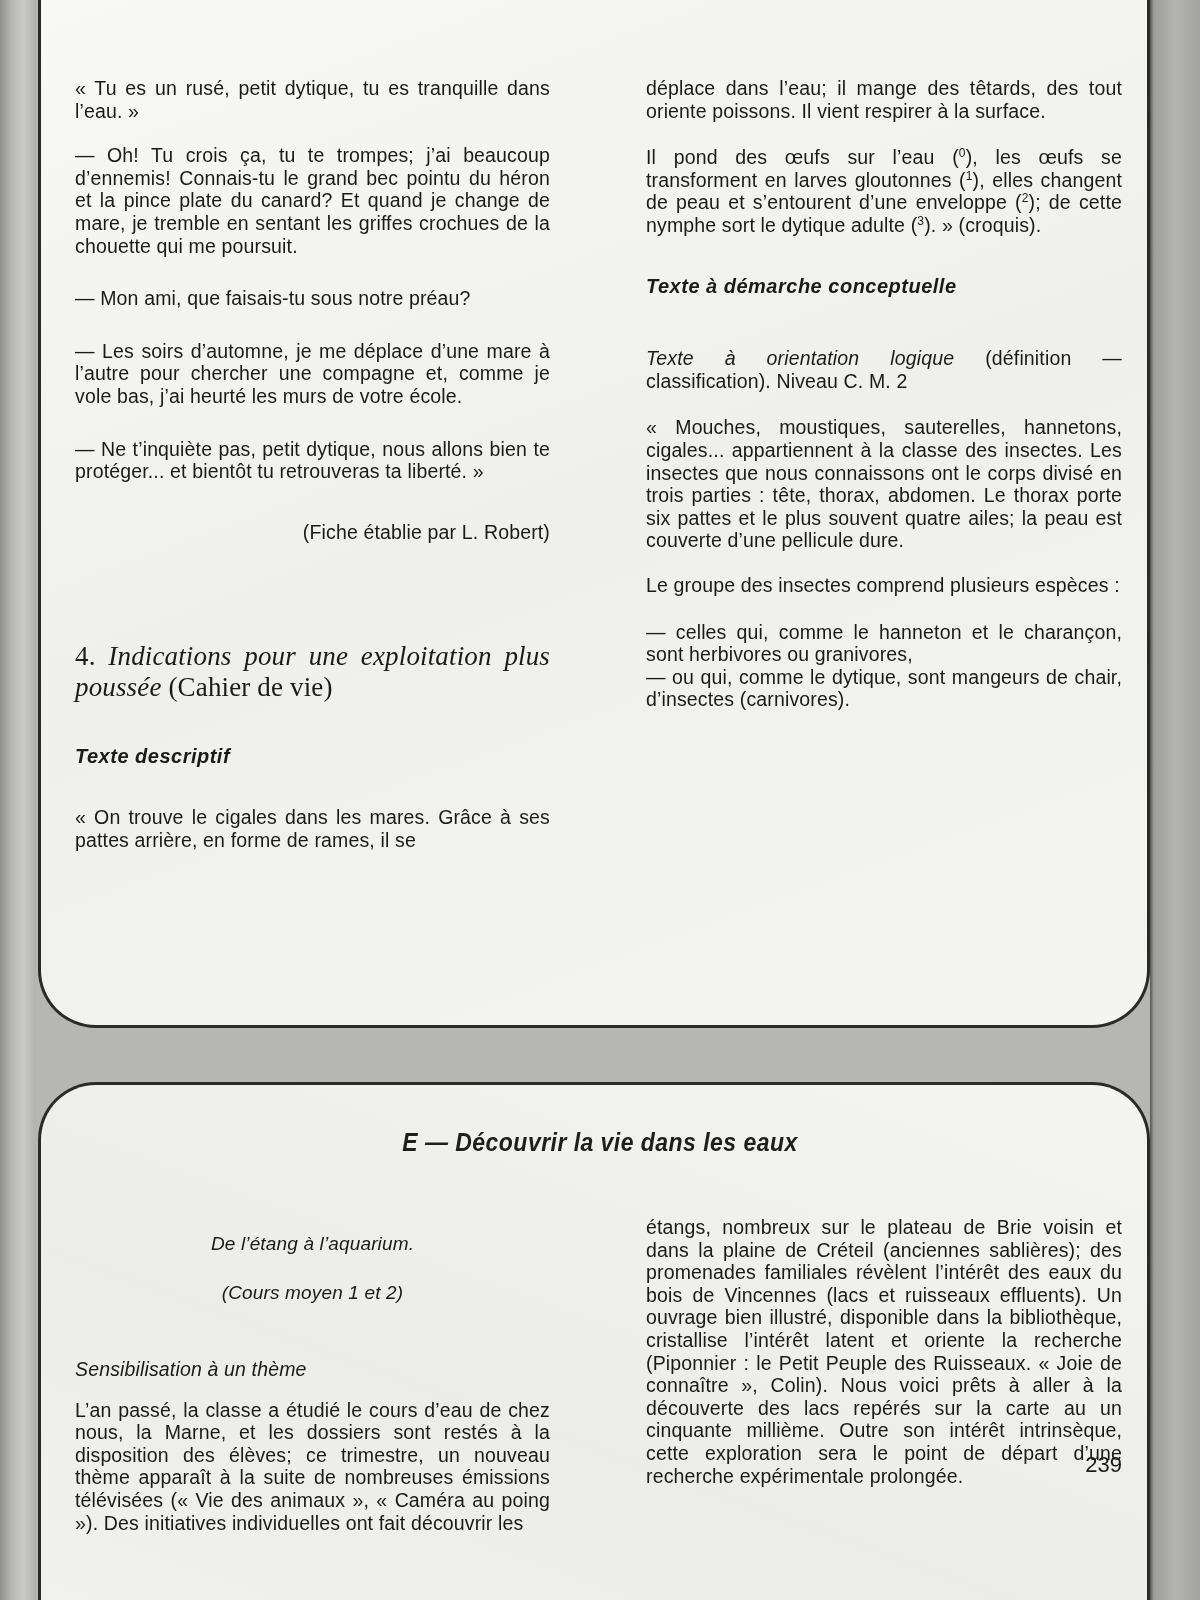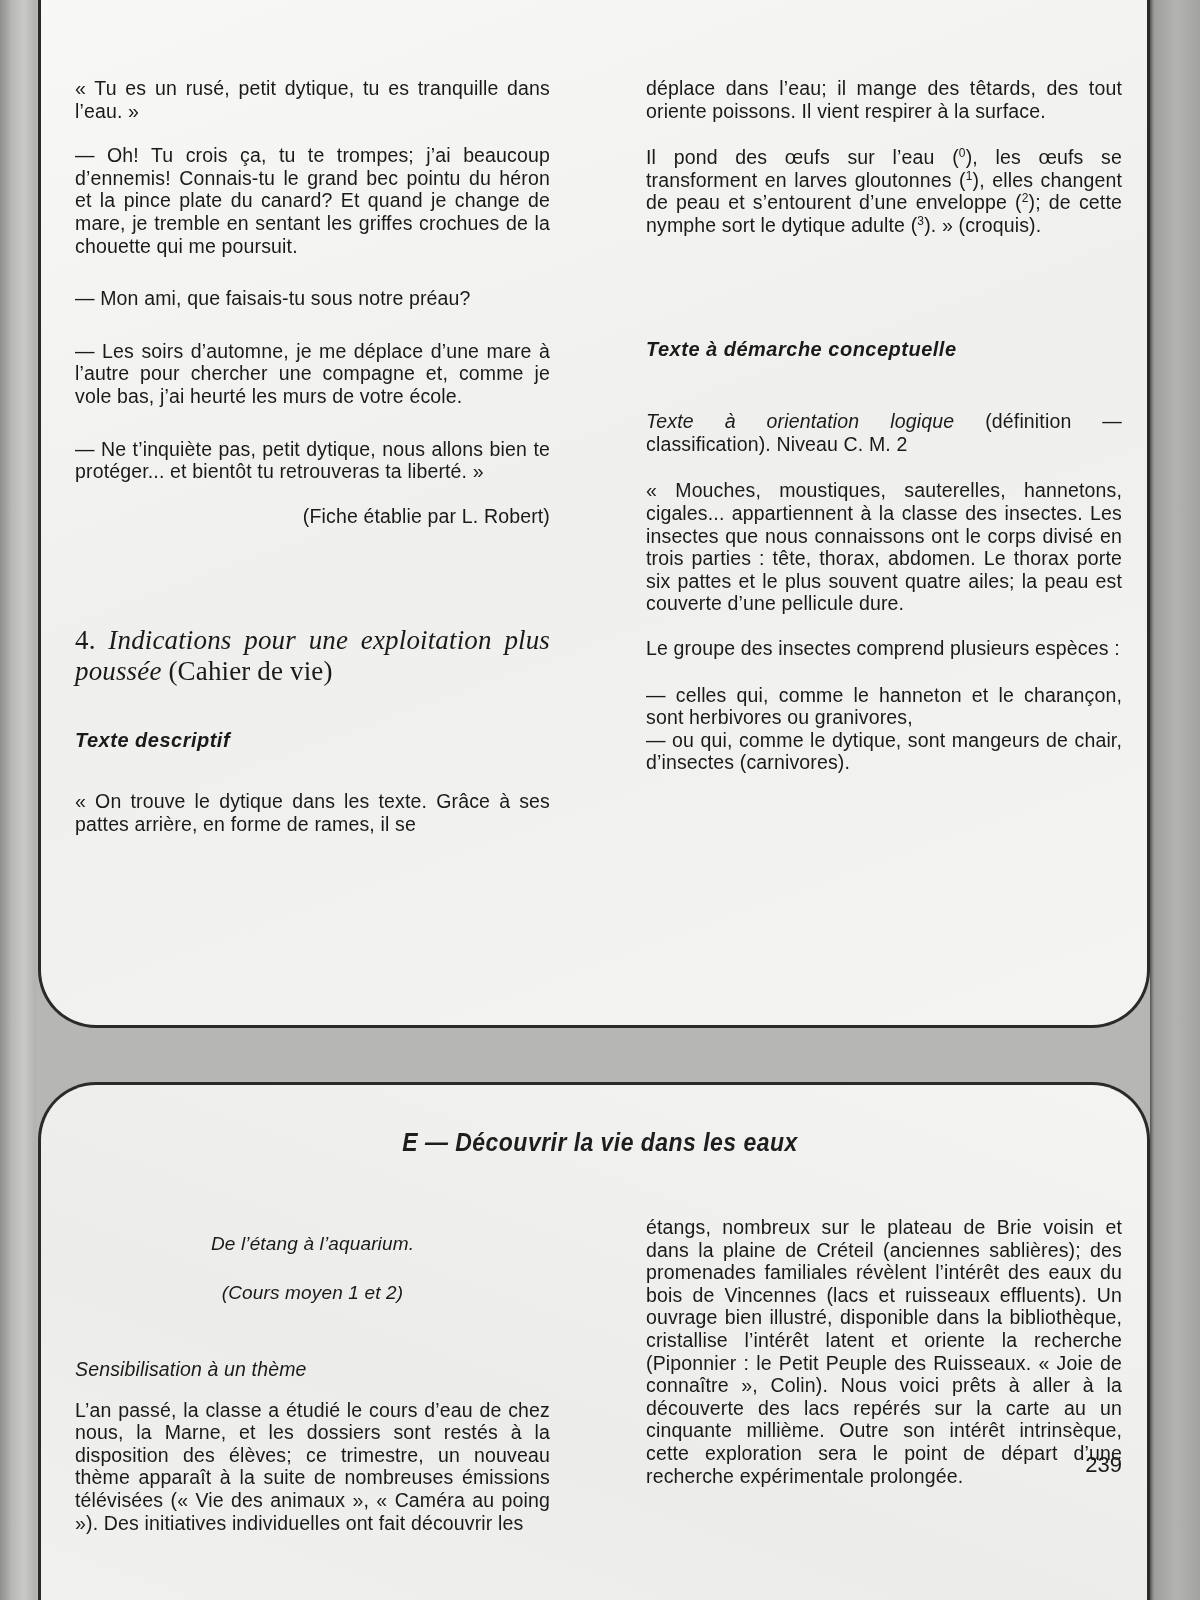--- a/index.html
+++ b/index.html
@@ -81,34 +81,34 @@
 <div class="spine-right"></div>
 
 <div class="box box-top"></div>
 <div class="box box-bottom"></div>
 
 <div class="col col-tl">
   <p>« Tu es un rusé, petit dytique, tu es tranquille dans l’eau. »</p>
   <p style="margin-bottom:30px">— Oh! Tu crois ça, tu te trompes; j’ai beaucoup d’ennemis! Connais-tu le grand bec pointu du héron et la pince plate du canard? Et quand je change de mare, je tremble en sentant les griffes crochues de la chouette qui me poursuit.</p>
   <p style="margin-bottom:30px">— Mon ami, que faisais-tu sous notre préau?</p>
   <p style="margin-bottom:30px">— Les soirs d’automne, je me déplace d’une mare à l’autre pour chercher une compagne et, comme je vole bas, j’ai heurté les murs de votre école.</p>
-  <p style="margin-bottom:22px">— Ne t’inquiète pas, petit dytique, nous allons bien te protéger... et bientôt tu retrouveras ta liberté. »</p>
+  <p style="margin-bottom:38px">— Ne t’inquiète pas, petit dytique, nous allons bien te protéger... et bientôt tu retrouveras ta liberté. »</p>
   <p class="right-align" style="margin-bottom:98px">(Fiche établie par L. Robert)</p>
   <p class="serif-heading" style="margin-bottom:42px">
     <span>4.</span>
     <span class="it">Indications pour une exploitation plus poussée</span>
     <span>(Cahier de vie)</span>
   </p>
   <p class="bold-it" style="margin-bottom:38px">Texte descriptif</p>
-  <p>« On trouve le dytique dans les texte. Grâce à ses pattes arrière, en forme de rames, il se</p>
+  <p>« On trouve le cigales dans les mares. Grâce à ses pattes arrière, en forme de rames, il se</p>
 </div>
 
 <div class="col col-tr">
   <p style="margin-bottom:24px">déplace dans l’eau; il mange des têtards, des tout oriente poissons. Il vient respirer à la surface.</p>
-  <p style="margin-bottom:101px">
+  <p style="margin-bottom:38px">
     <span>Il pond des œufs sur l’eau (</span><sup>0</sup><span>), les œufs se transforment en larves gloutonnes (</span><sup>1</sup><span>), elles changent de peau et s’entourent d’une enveloppe (</span><sup>2</sup><span>); de cette nymphe sort le dytique adulte (</span><sup>3</sup><span>). » (croquis).</span>
   </p>
   <p class="bold-it" style="margin-bottom:50px">Texte à démarche conceptuelle</p>
   <p style="margin-bottom:24px">
     <span class="it">Texte à orientation logique</span>
     <span>(définition — classification). Niveau C. M. 2</span>
   </p>
   <p style="margin-bottom:22px">« Mouches, moustiques, sauterelles, hannetons, cigales... appartiennent à la classe des insectes. Les insectes que nous connaissons ont le corps divisé en trois parties : tête, thorax, abdomen. Le thorax porte six pattes et le plus souvent quatre ailes; la peau est couverte d’une pellicule dure.</p>
   <p style="margin-bottom:24px">Le groupe des insectes comprend plusieurs espèces :</p>
   <p style="margin-bottom:0">— celles qui, comme le hanneton et le charançon, sont herbivores ou granivores,</p>

